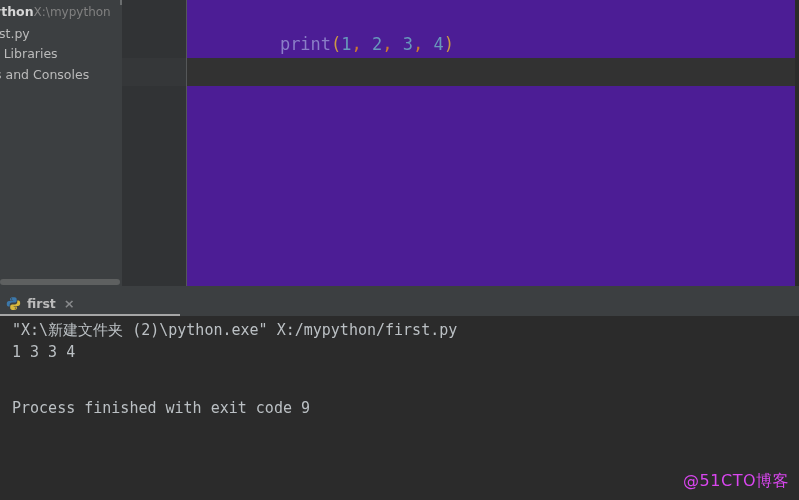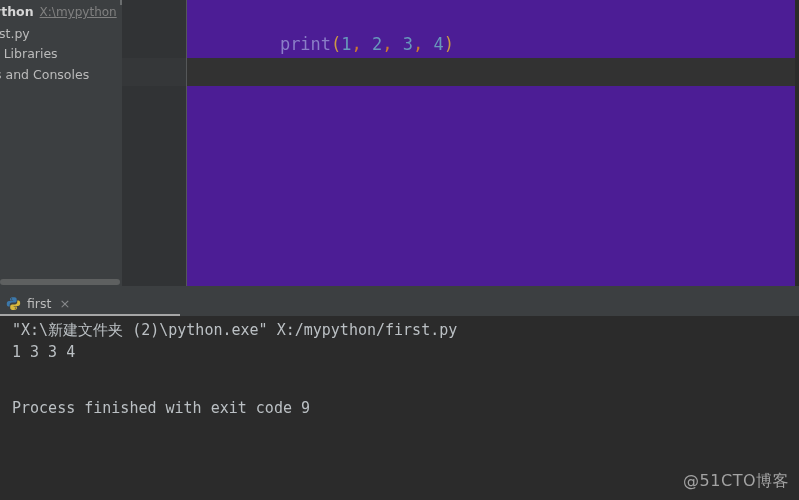--- a/index.html
+++ b/index.html
@@ -45,22 +45,21 @@
     white-space: nowrap;
     color: #bbbbbb;
     font-size: 12.5px;
     padding-left: 0;
   }
   .tree-row .lbl { color: #bbbbbb; }
   .tree-row .lbl.bold { font-weight: bold; color: #d6d6d6; }
   .tree-row .path {
     color: #808080;
     font-size: 12px;
-    margin-left: 6px;
-    text-decoration: underline;
+    margin-left: 0;
   }
   #tree-row-0 { top: 1px;  left: -24px; }
   #tree-row-1 { top: 23px; left: -14px; }
   #tree-row-2 { top: 43px; left: -32px; }
   #tree-row-3 { top: 64px; left: -40px; }
 
   
   #sidebar-hscroll-track {
     position: absolute;
     left: 0; top: 278px;
@@ -168,20 +167,21 @@
     position: absolute;
     left: 0; top: 290px;
     width: 799px; height: 210px;
     background: #2b2b2b;
   }
   #run-tabbar {
     position: absolute;
     left: 0; top: 0;
     width: 799px; height: 26px;
     background: #3c3f41;
+    font-weight: bold;
   }
   #run-tab {
     position: absolute;
     left: 0; top: 0;
     height: 26px;
     display: flex;
     align-items: center;
     padding: 0 8px 0 6px;
     box-sizing: border-box;
   }
@@ -227,21 +227,21 @@
     white-space: pre;
   }
   #console-line-cmd  { top: 3px; }
   #console-line-out  { top: 25px; }
   #console-line-done { top: 81px; }
 
   
   #watermark {
     position: absolute;
     right: 10px; bottom: 8px;
-    color: #a3a3a3;
+    color: #d946ef;
     font-size: 16px;
     font-family: "DejaVu Sans", sans-serif;
     letter-spacing: 0.5px;
   }
 </style>
 </head>
 <body>
 
 <div id="app">
 

